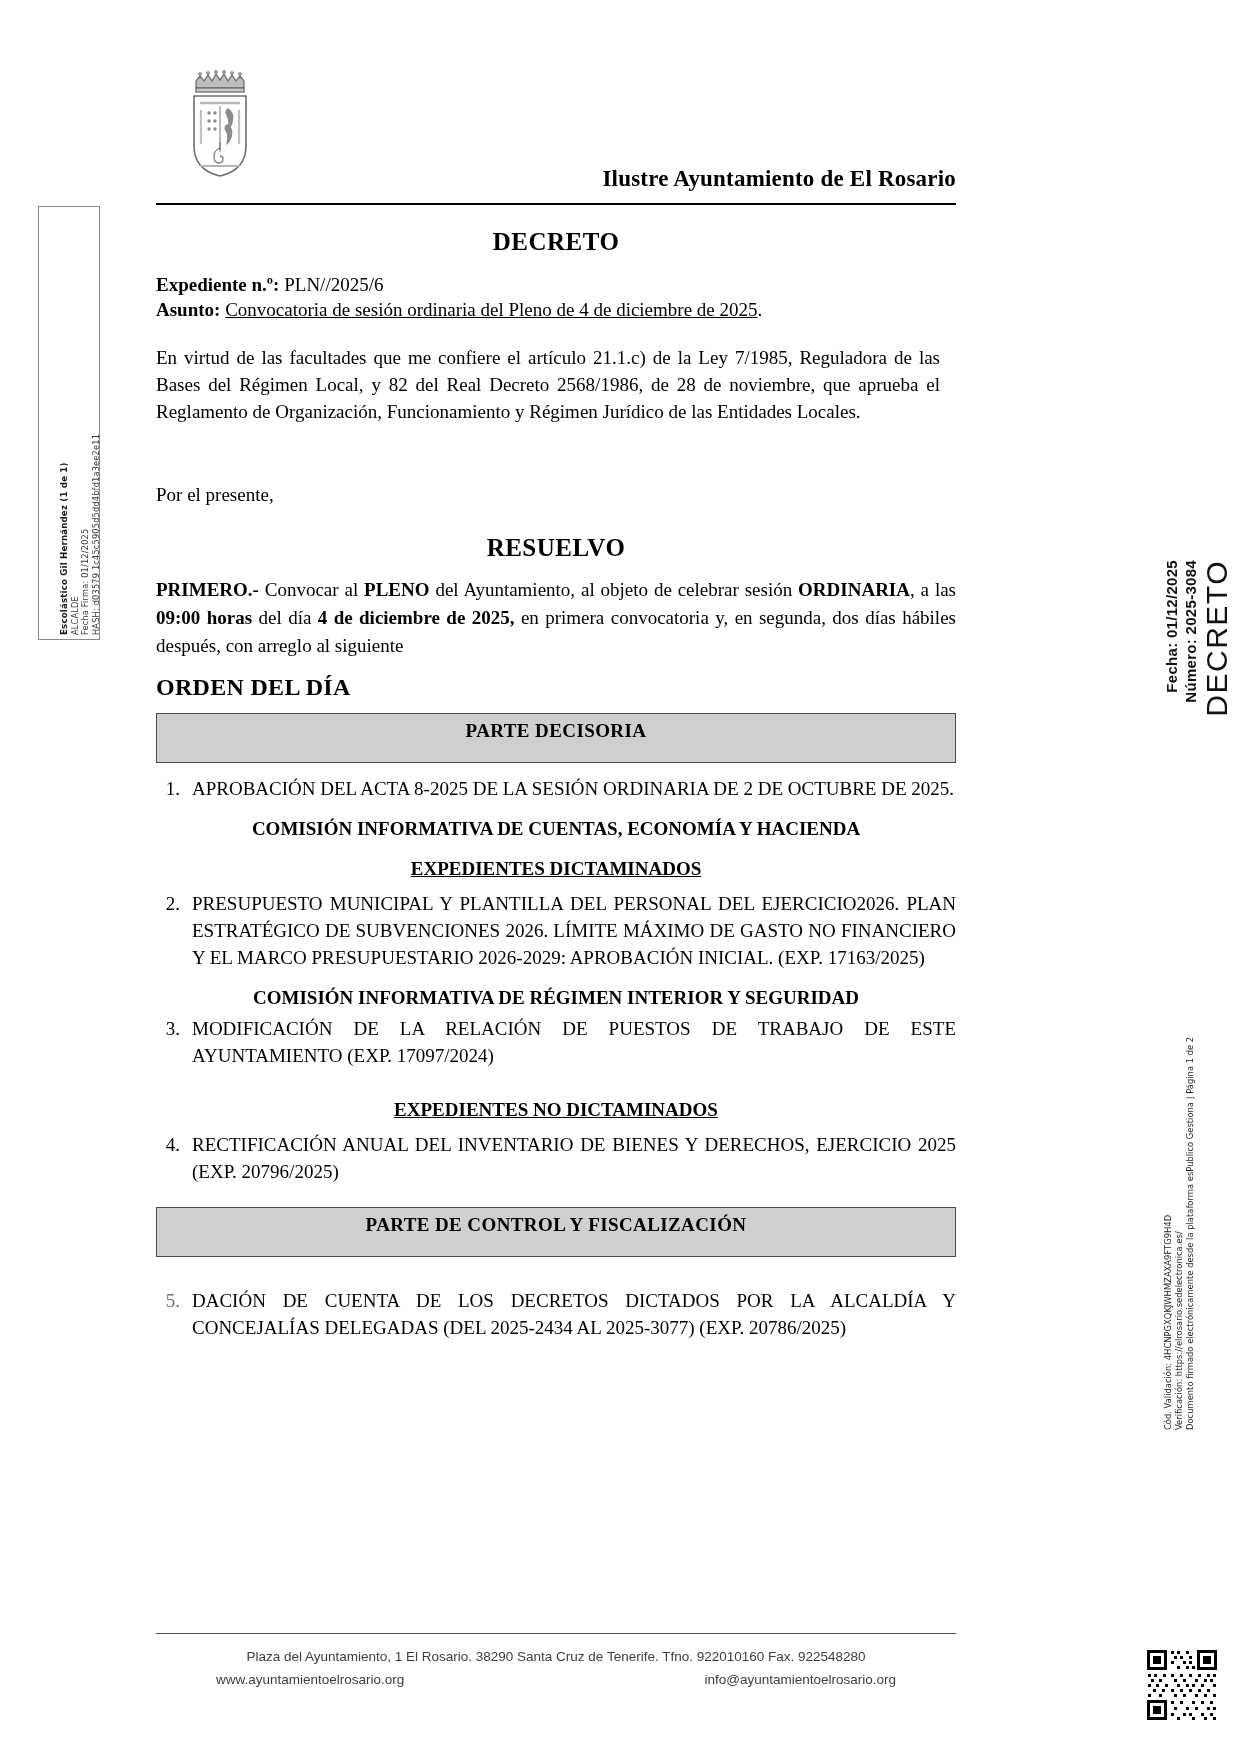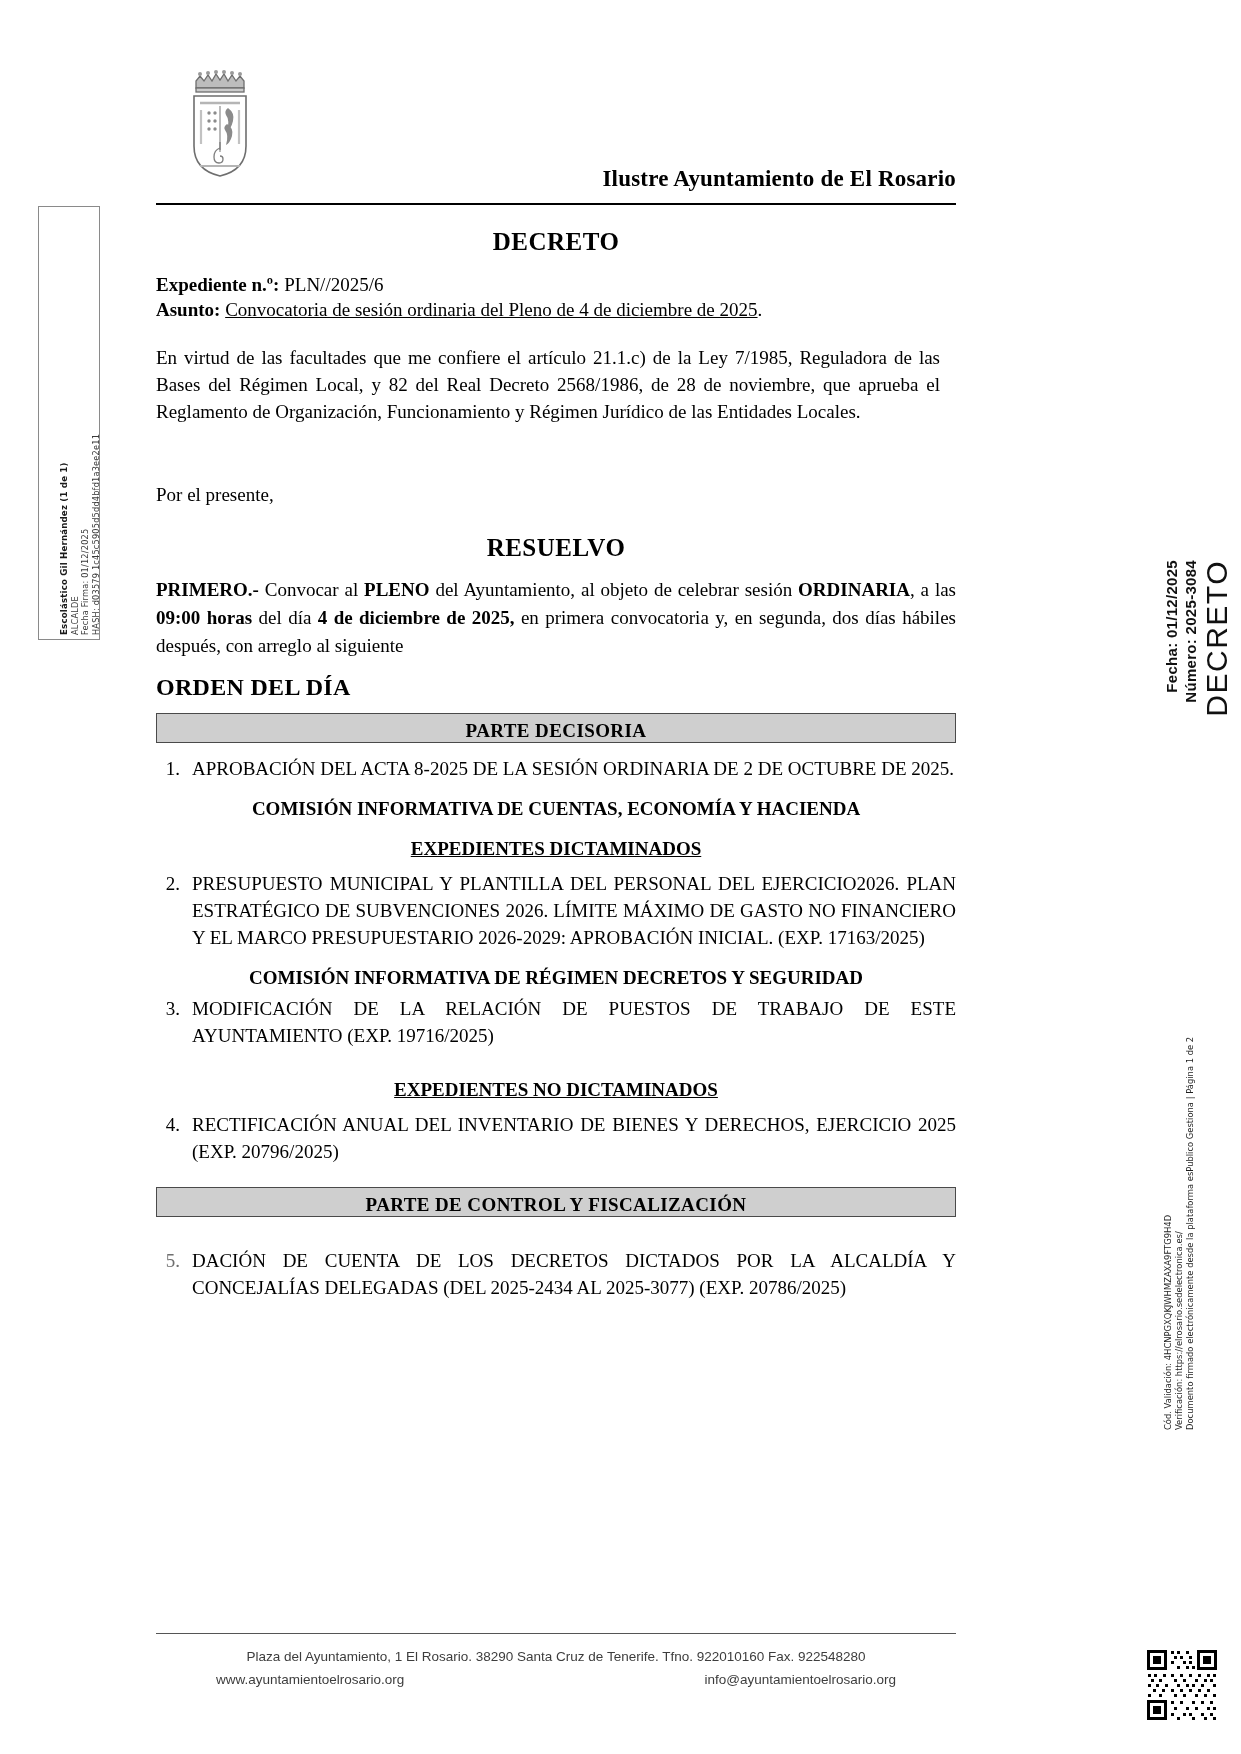--- a/index.html
+++ b/index.html
@@ -215,21 +215,21 @@
     text-align: justify;
     margin: 0;
   }
 
   .band {
     background: #cfcfcf;
     border: 1px solid #4a4a4a;
     text-align: center;
     font-size: 19px;
     font-weight: bold;
-    padding: 6px 0 0 0;
+    padding: 6px 0 20px 0;
     margin: 10px 0 12px 0;
     letter-spacing: 0.4px;
     box-sizing: border-box;
   }
   .band.control { margin-top: 22px; margin-bottom: 30px; }
 
   .subhead {
     text-align: center;
     font-size: 19px;
     font-weight: bold;
@@ -406,26 +406,26 @@
       <div class="subhead tight">COMISIÓN INFORMATIVA DE CUENTAS, ECONOMÍA Y HACIENDA</div>
       <div class="subhead uline">EXPEDIENTES DICTAMINADOS</div>
 
       <ol class="agenda">
         <li class="item">
           <span class="num">2.</span>
           <span class="txt">PRESUPUESTO MUNICIPAL Y PLANTILLA DEL PERSONAL DEL EJERCICIO2026. PLAN ESTRATÉGICO DE SUBVENCIONES 2026. LÍMITE MÁXIMO DE GASTO NO FINANCIERO Y EL MARCO PRESUPUESTARIO 2026-2029: APROBACIÓN INICIAL. (EXP. 17163/2025)</span>
         </li>
       </ol>
 
-      <div class="subhead tight">COMISIÓN INFORMATIVA DE RÉGIMEN DECRETOS Y SEGURIDAD</div>
+      <div class="subhead tight">COMISIÓN INFORMATIVA DE RÉGIMEN INTERIOR Y SEGURIDAD</div>
 
       <ol class="agenda">
         <li class="item">
           <span class="num">3.</span>
-          <span class="txt">MODIFICACIÓN DE LA RELACIÓN DE PUESTOS DE TRABAJO DE ESTE AYUNTAMIENTO (EXP. 19716/2025)</span>
+          <span class="txt">MODIFICACIÓN DE LA RELACIÓN DE PUESTOS DE TRABAJO DE ESTE AYUNTAMIENTO (EXP. 17097/2024)</span>
         </li>
       </ol>
 
       <div class="subhead uline" style="margin-top:30px;">EXPEDIENTES NO DICTAMINADOS</div>
 
       <ol class="agenda">
         <li class="item">
           <span class="num">4.</span>
           <span class="txt">RECTIFICACIÓN ANUAL DEL INVENTARIO DE BIENES Y DERECHOS, EJERCICIO 2025 (EXP. 20796/2025)</span>
         </li>

